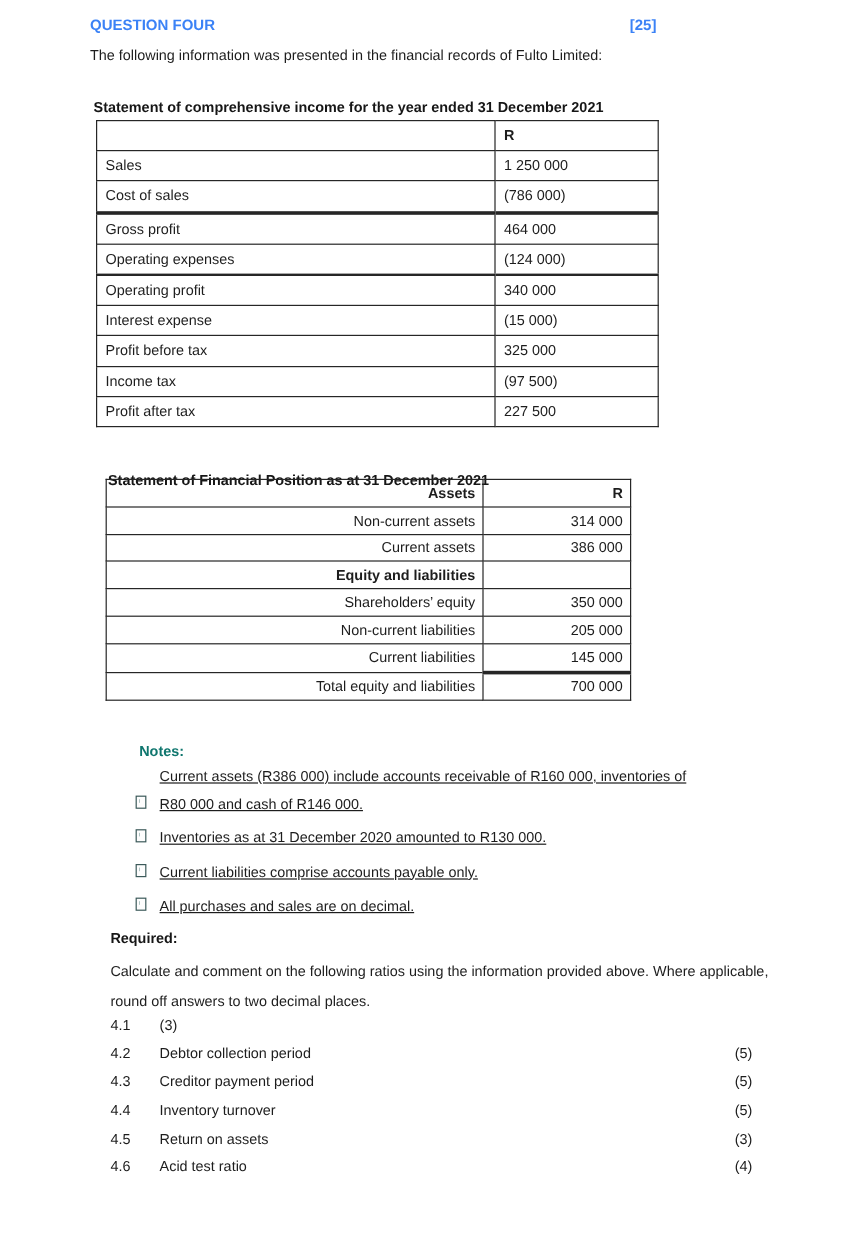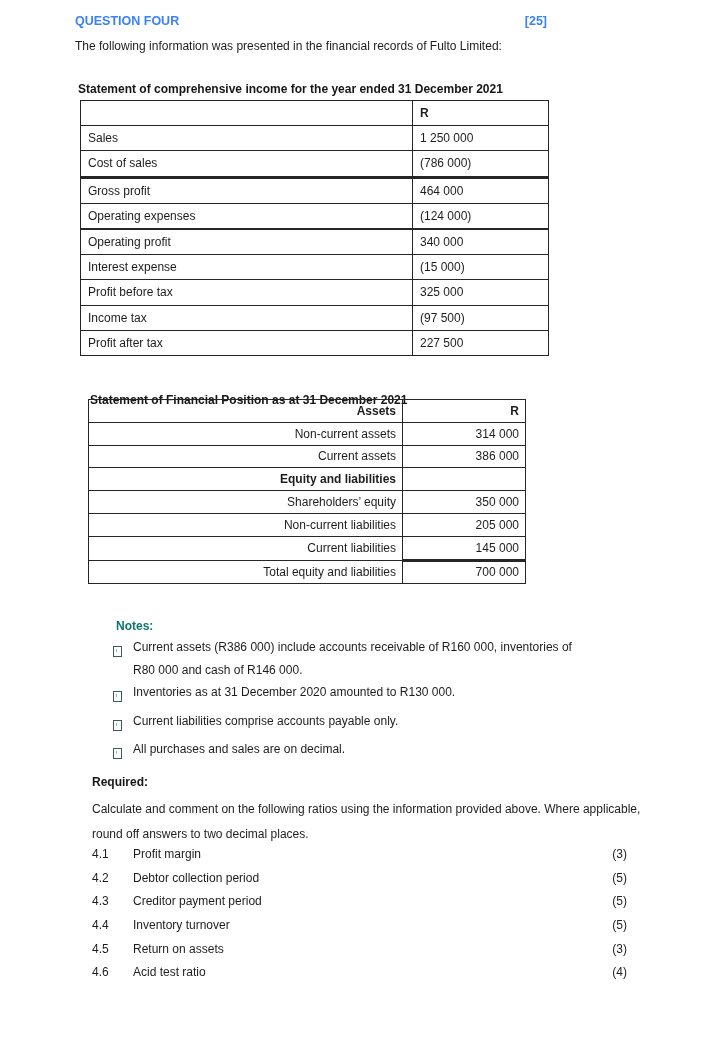--- a/index.html
+++ b/index.html
@@ -25,21 +25,21 @@
   table.t1 td { height:24.2px; }
   table.t2 { left:88px; top:399px; width:437px; }
   table.t2 td { height:21.8px;text-align:right; }
 
   .bt3  { border-top-width:3px !important; }
   .bt25 { border-top-width:2.5px !important; }
   .bb4  { border-bottom-width:4px !important; }
 
   .notes-heading { position:absolute; left:80px; top:619px; font-weight:bold; color:#0f766e;margin-left:36px; }
   .notes { position:absolute; left:113px; top:636px; width:482px; }
-  .note { display:flex; align-items:flex-start; line-height:22.6px; }
+  .note { display:flex; align-items:flex-end; line-height:22.6px;text-decoration:underline; }
   .note-icon { flex:0 0 20px; padding-top:6px; }
   .note-box { display:inline-block; width:7px; height:9px; border:1px solid #3c5a5a;
               background:linear-gradient(90deg,#9db5b5 1px, transparent 1px) 2px 2px / 3px 3px no-repeat #fdfdfd; }
   .note-text { flex:1; }
 
   .req-heading { position:absolute; left:92px; top:775px; font-weight:bold; color:#161616; }
   .req-text { position:absolute; left:92px; top:797px; width:558px; line-height:25px; }
   .req-items { position:absolute; left:92px; top:842px; width:535px; }
   .req-item { display:flex; height:23.7px; align-items:center; }
   .req-num { flex:0 0 41px; }
@@ -171,21 +171,20 @@
       <span class="note-text">All purchases and sales are on decimal.</span>
     </div>
   </div>
 
   <div class="req-heading">Required:</div>
   <div class="req-text">Calculate and comment on the following ratios using the information provided above. Where applicable, round off answers to two decimal places.</div>
 
   <div class="req-items">
     <div class="req-item">
       <span class="req-num">4.1</span>
-      <span class="req-label">Profit margin</span>
       <span class="req-marks">(3)</span>
     </div>
     <div class="req-item">
       <span class="req-num">4.2</span>
       <span class="req-label">Debtor collection period</span>
       <span class="req-marks">(5)</span>
     </div>
     <div class="req-item">
       <span class="req-num">4.3</span>
       <span class="req-label">Creditor payment period</span>

